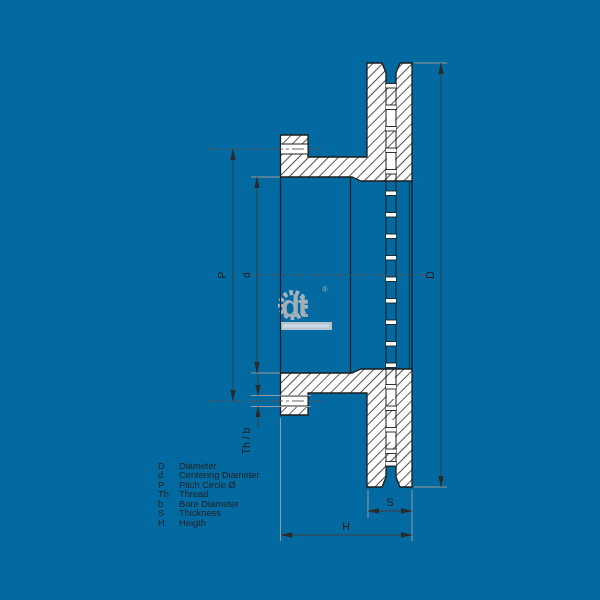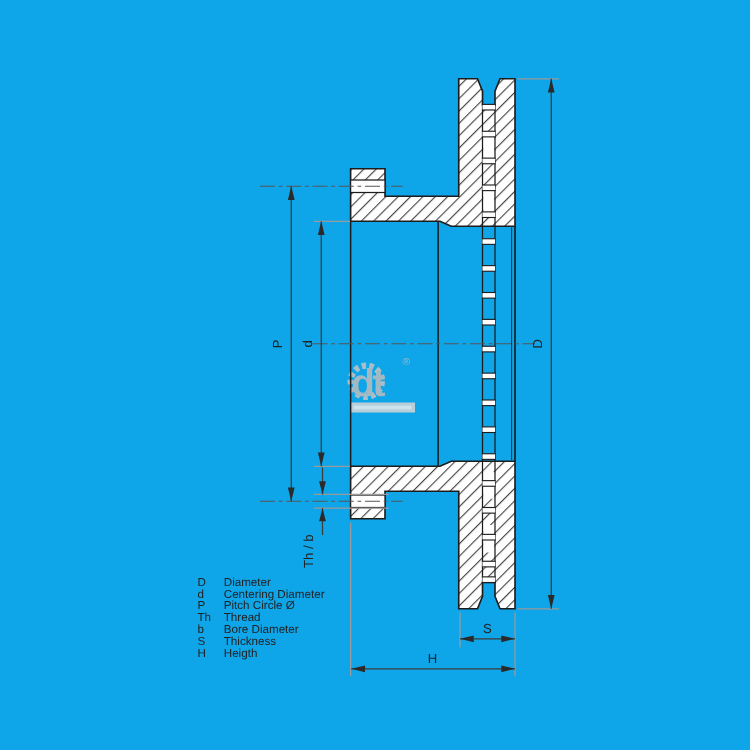--- a/index.html
+++ b/index.html
@@ -1,16 +1,16 @@
 <!DOCTYPE html>
 <html><head>
 <meta charset="utf-8">
 <style>
   html,body{margin:0;padding:0;background:#ffffff;}
-  .canvas{position:relative;width:600px;height:600px;background:#0ea5e9;overflow:hidden;
+  .canvas{position:relative;width:600px;height:600px;background:#0369a1;overflow:hidden;
           font-family:"Liberation Sans", sans-serif;}
   svg text{font-family:"Liberation Sans", sans-serif;}
   .dimtxt{font-size:10.5px;fill:#222;}
   .legkey{font-size:9.3px;fill:#222;}
   .leglab{font-size:9.3px;fill:#222;}
 </style>
 </head>
 <body>
 
 <div class="canvas">

